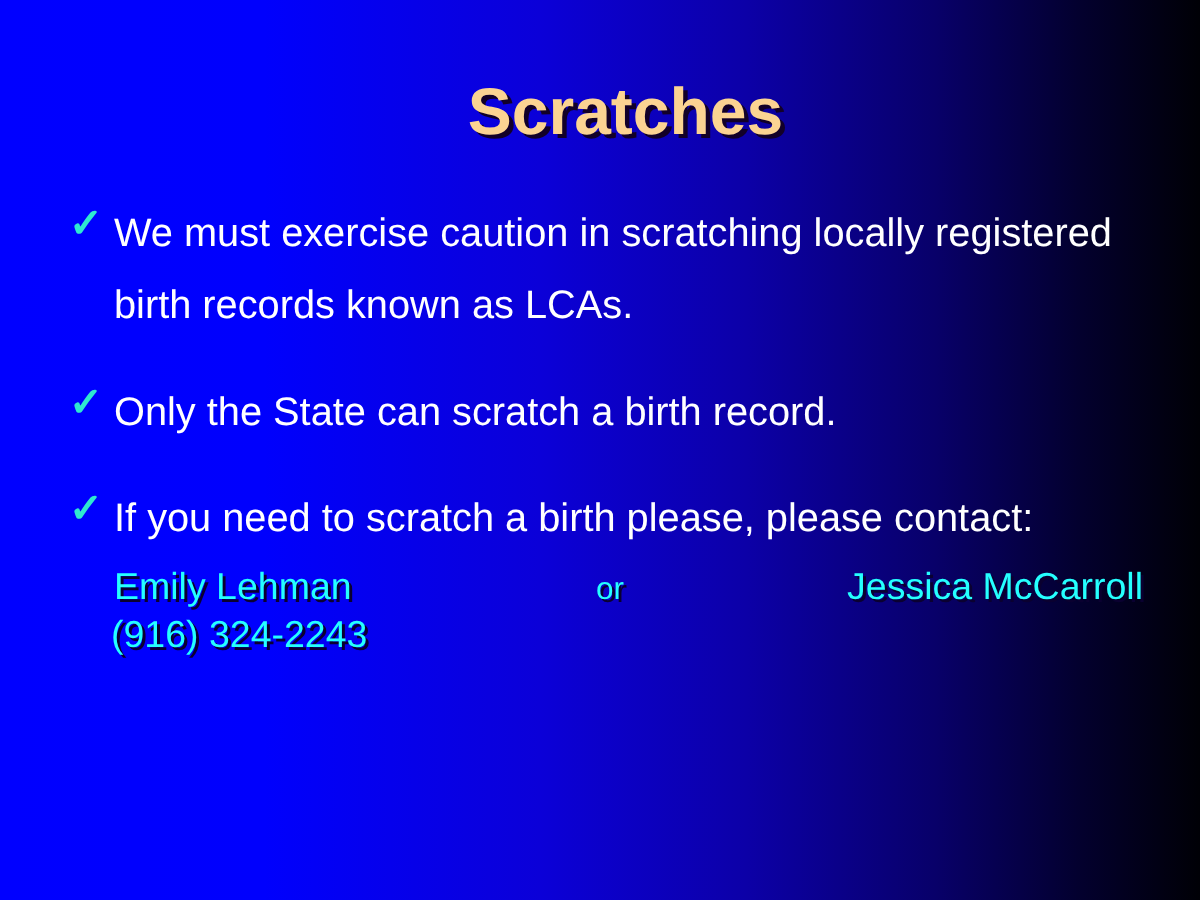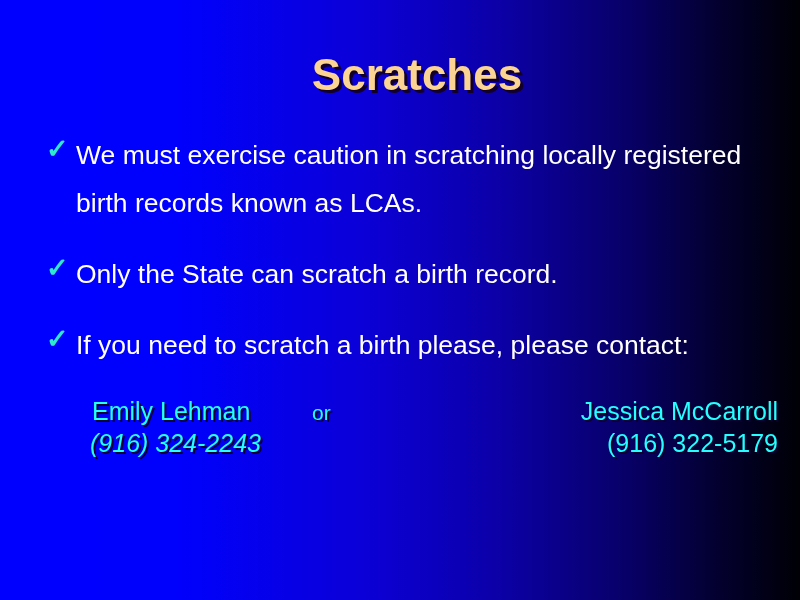--- a/index.html
+++ b/index.html
@@ -78,59 +78,57 @@
     flex: 1 1 auto;
     color: #ffffff;
     font-size: 26.5px;
     line-height: 48px;
     letter-spacing: 0px;
   }
 
   
   #contacts {
     position: absolute;
-    left: 62px;
+    left: 46px;
     top: 376px;
     width: 716px;
     color: #25ffff;
     font-size: 25px;
     line-height: 31px;
-    margin-top: 20px;
   }
 
   .contact-line {
     display: flex;
     align-items: baseline;
   }
 
   .contact-col-left {
     flex: 0 0 250px;
     padding-left: 30px;
     box-sizing: border-box;
     text-shadow: 2px 2px 0 #0a0030;
   }
   .contact-col-mid {
     flex: 0 0 120px;
-    text-align: left;
+    text-align: right;
     font-size: 21px;
     text-shadow: 2px 2px 0 #0a0030;
   }
   .contact-col-right {
     flex: 1 1 auto;
     padding-left: 10px;
     box-sizing: border-box;
     text-shadow: 2px 2px 0 #0a0030;
     text-align: right;
   }
   .contact-col-right.indent-phone {
     padding-left: 14px;
   }
   .contact-col-left.indent-phone {
     padding-left: 28px;
-    font-style: italic;
   }
 </style>
 </head>
 <body>
 
 <div id="slide">
 
   <div id="slide-title">Scratches</div>
 
   <div id="bullet-list">
@@ -156,18 +154,17 @@
 
     <div class="contact-line">
       <span class="contact-col-left">Emily Lehman</span>
       <span class="contact-col-mid">or</span>
       <span class="contact-col-right">Jessica  McCarroll</span>
     </div>
 
     <div class="contact-line">
       <span class="contact-col-left indent-phone">(916) 324-2243</span>
       <span class="contact-col-mid"></span>
-      <span class="contact-col-right indent-phone">(916) 322-5179</span>
     </div>
 
   </div>
 
 </div>
 
 </body></html>

